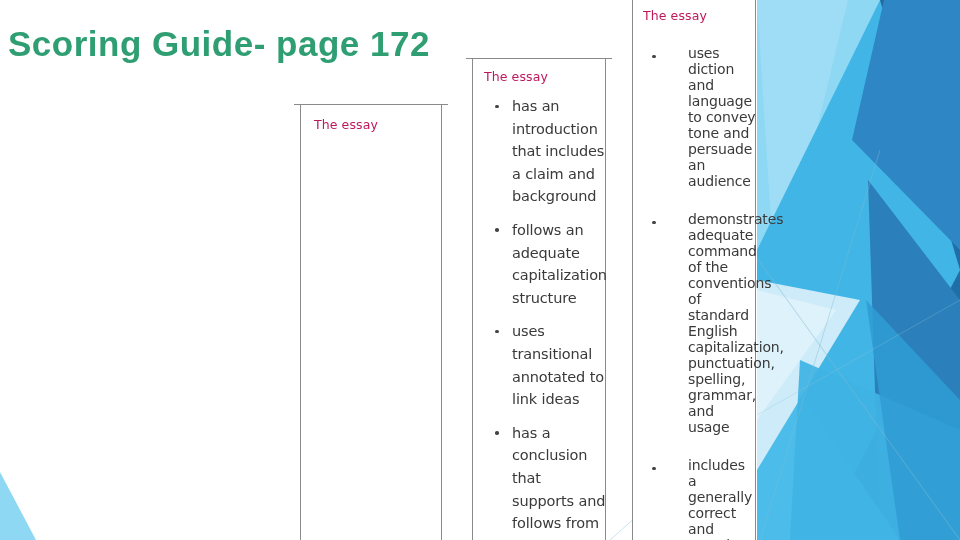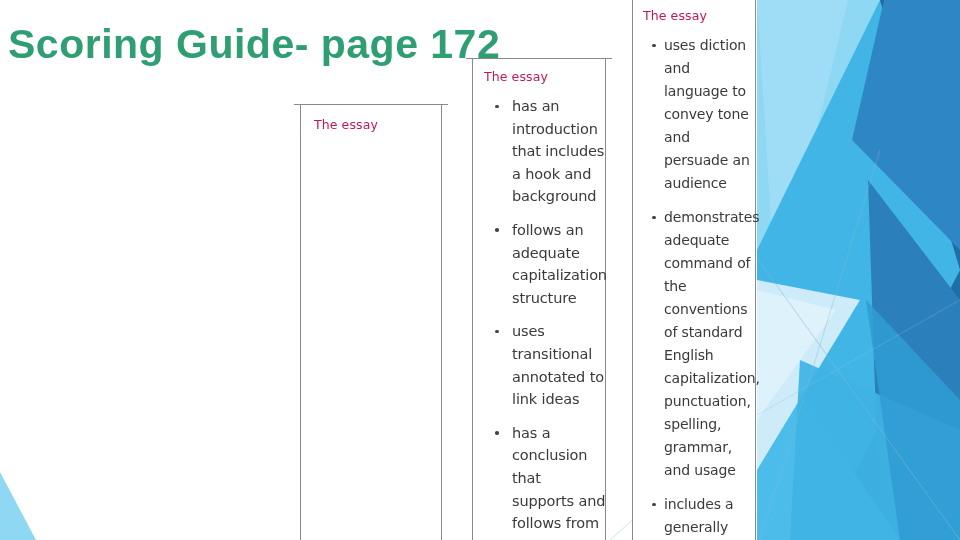--- a/index.html
+++ b/index.html
@@ -23,21 +23,21 @@
     width: 960px; height: 540px;
     pointer-events: none;
   }
 
   
   #title {
     position: absolute;
     left: 8px;
     top: 24px;
     width: 440px;
-    font-size: 41px;
+    font-size: 35px;
     font-weight: bold;
     letter-spacing: 0.5px;
     color: #2f9e72;
     line-height: 40px;
     white-space: nowrap;
   }
 
   
   .guide-box {
     position: absolute;
@@ -85,21 +85,21 @@
   }
   .gb-item i { font-style: italic; }
 
   
   #guide-col-1 { left: 300px; top: 104px; width: 142px; height: 436px; }
   #guide-col-1 .guide-inner { padding-top: 13px; }
   #guide-col-2 { left: 472px; top: 58px; width: 134px; height: 482px; }
   #guide-col-2 .guide-inner { padding-top: 11px; }
   #guide-col-3 { left: 632px; top: -4px; width: 124px; height: 544px; }
   #guide-col-3 .guide-inner { padding-top: 12px; }
-  #guide-col-3 .gb-item { padding-left: 32px; font-size: 14px; line-height: 23px; }
+  #guide-col-3 .gb-item { padding-left: 56px; font-size: 14px; line-height: 16px; margin-top: 22px; }
   #guide-col-3 .gb-item::before { left: 20px; }
   #guide-col-3 .gb-head { padding-left: 11px; }
   #guide-col-2 .gb-head { padding-left: 12px; }
 </style>
 </head>
 <body>
 
 <div id="slide">
 
   <svg id="decor" viewBox="0 0 960 540" preserveAspectRatio="none">
@@ -144,21 +144,21 @@
     </div>
   </div>
 
   <div class="guide-box" id="guide-col-2">
     <div class="bd-t"></div>
     <div class="bd-l"></div>
     <div class="bd-r"></div>
     <div class="guide-inner">
       <div class="gb-head">The essay</div>
       <ul class="gb-list">
-        <li class="gb-item">has an introduction that includes a hook and background</li>
+        <li class="gb-item">has an introduction that includes a claim and background</li>
         <li class="gb-item">follows an adequate capitalization structure</li>
         <li class="gb-item">uses transitional annotated to link ideas</li>
         <li class="gb-item">has a conclusion that supports and follows from the argument.</li>
       </ul>
     </div>
   </div>
 
   <div class="guide-box" id="guide-col-3">
     <div class="bd-l"></div>
     <div class="bd-r"></div>

